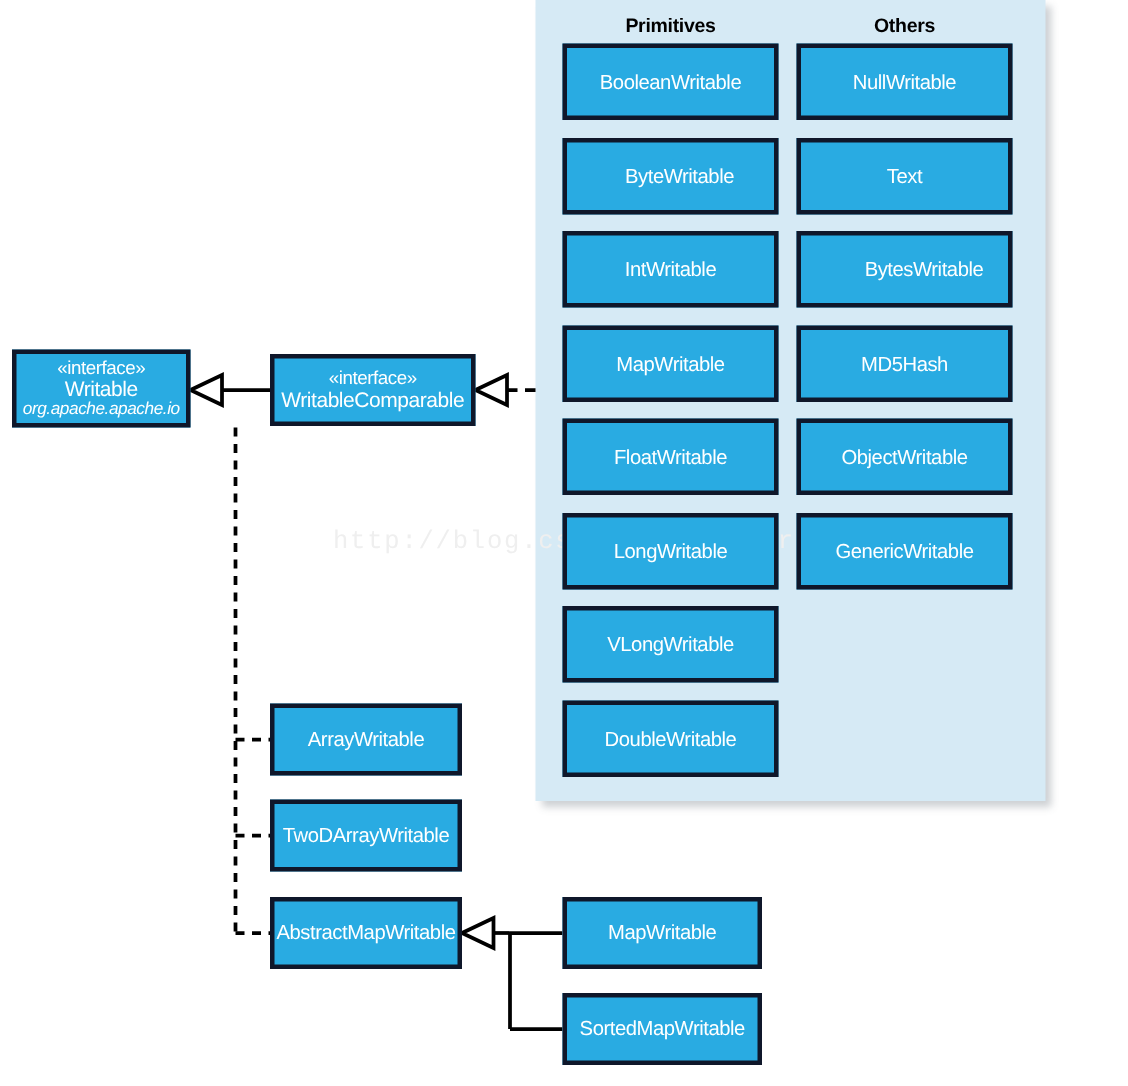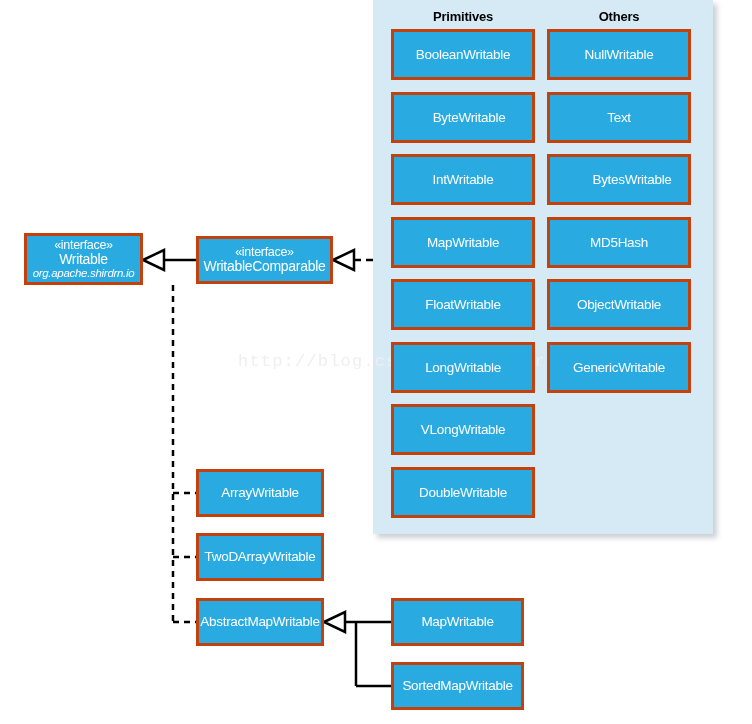--- a/index.html
+++ b/index.html
@@ -9,21 +9,21 @@
   }
   body {
     width: 752px;
     height: 724px;
     position: relative;
     overflow: hidden;
     font-family: "Liberation Sans", sans-serif;
   }
   #diagram {
     position: absolute;
-    left: 16px;
+    left: 0;
     top: 0;
     width: 644px;
     height: 724px;
   }
   
   .panel {
     position: absolute;
     background: #d6eaf5;
     box-shadow: 4px 4px 5px rgba(90, 100, 110, 0.30);
   }
@@ -35,21 +35,21 @@
     color: #000000;
     text-align: center;
     letter-spacing: -0.2px;
     white-space: nowrap;
   }
   
   .cls {
     position: absolute;
     box-sizing: border-box;
     background: #29abe2;
-    border: 3px solid #c2410c;
+    border: 3px solid #0f172a;
     color: #ffffff;
     display: flex;
     flex-direction: column;
     align-items: center;
     justify-content: center;
     text-align: center;
     font-size: 13.5px;
     line-height: 1.12;
     letter-spacing: -0.3px;
     white-space: nowrap;
@@ -126,21 +126,21 @@
       <line x1="340" y1="622" x2="340" y2="686" stroke="#000" stroke-width="2.5"></line>
       <line x1="340" y1="686" x2="375" y2="686" stroke="#000" stroke-width="2.5"></line>
       <line x1="340" y1="622" x2="327" y2="622" stroke="#000" stroke-width="2.5"></line>
       <polygon points="308,622 329,612 329,632" fill="#ffffff" stroke="#000" stroke-width="2.5" stroke-linejoin="miter"></polygon>
     </g>
   </svg>
 
 <div class="cls iface" style="left: 8px; top: 233px; width: 119px; height: 52px;">
       <span class="stereotype">«interface»</span>
       <span class="nm">Writable</span>
-      <span class="pkg">org.apache.shirdrn.io</span>
+      <span class="pkg">org.apache.apache.io</span>
     </div>
     <div class="cls iface" style="left: 180px; top: 236px; width: 137px; height: 48px;">
       <span class="stereotype">«interface»</span>
       <span class="nm">WritableComparable</span>
     </div>
     <div class="cls" style="left: 375px; top: 29px; width: 144px; height: 51px;">
       <span class="nm">BooleanWritable</span>
     </div>
     <div class="cls" style="left: 375px; top: 92px; width: 144px; height: 51px; padding-left: 12px;">
       <span class="nm">ByteWritable</span>

